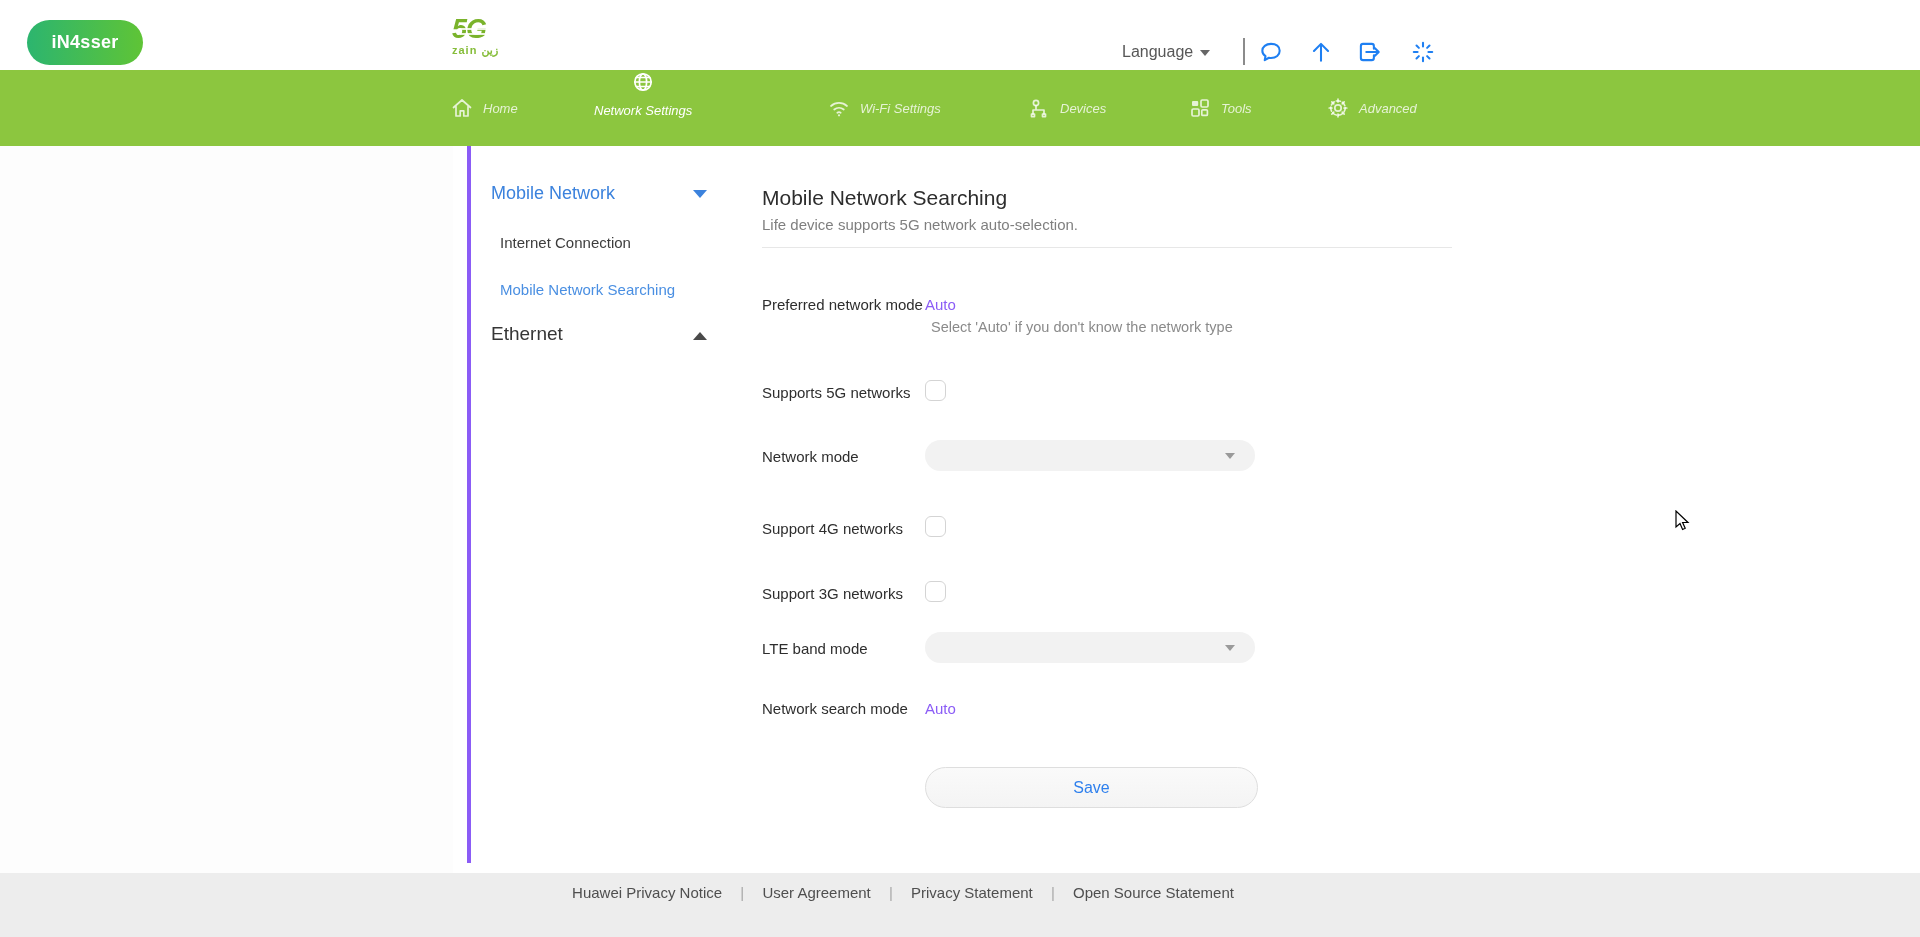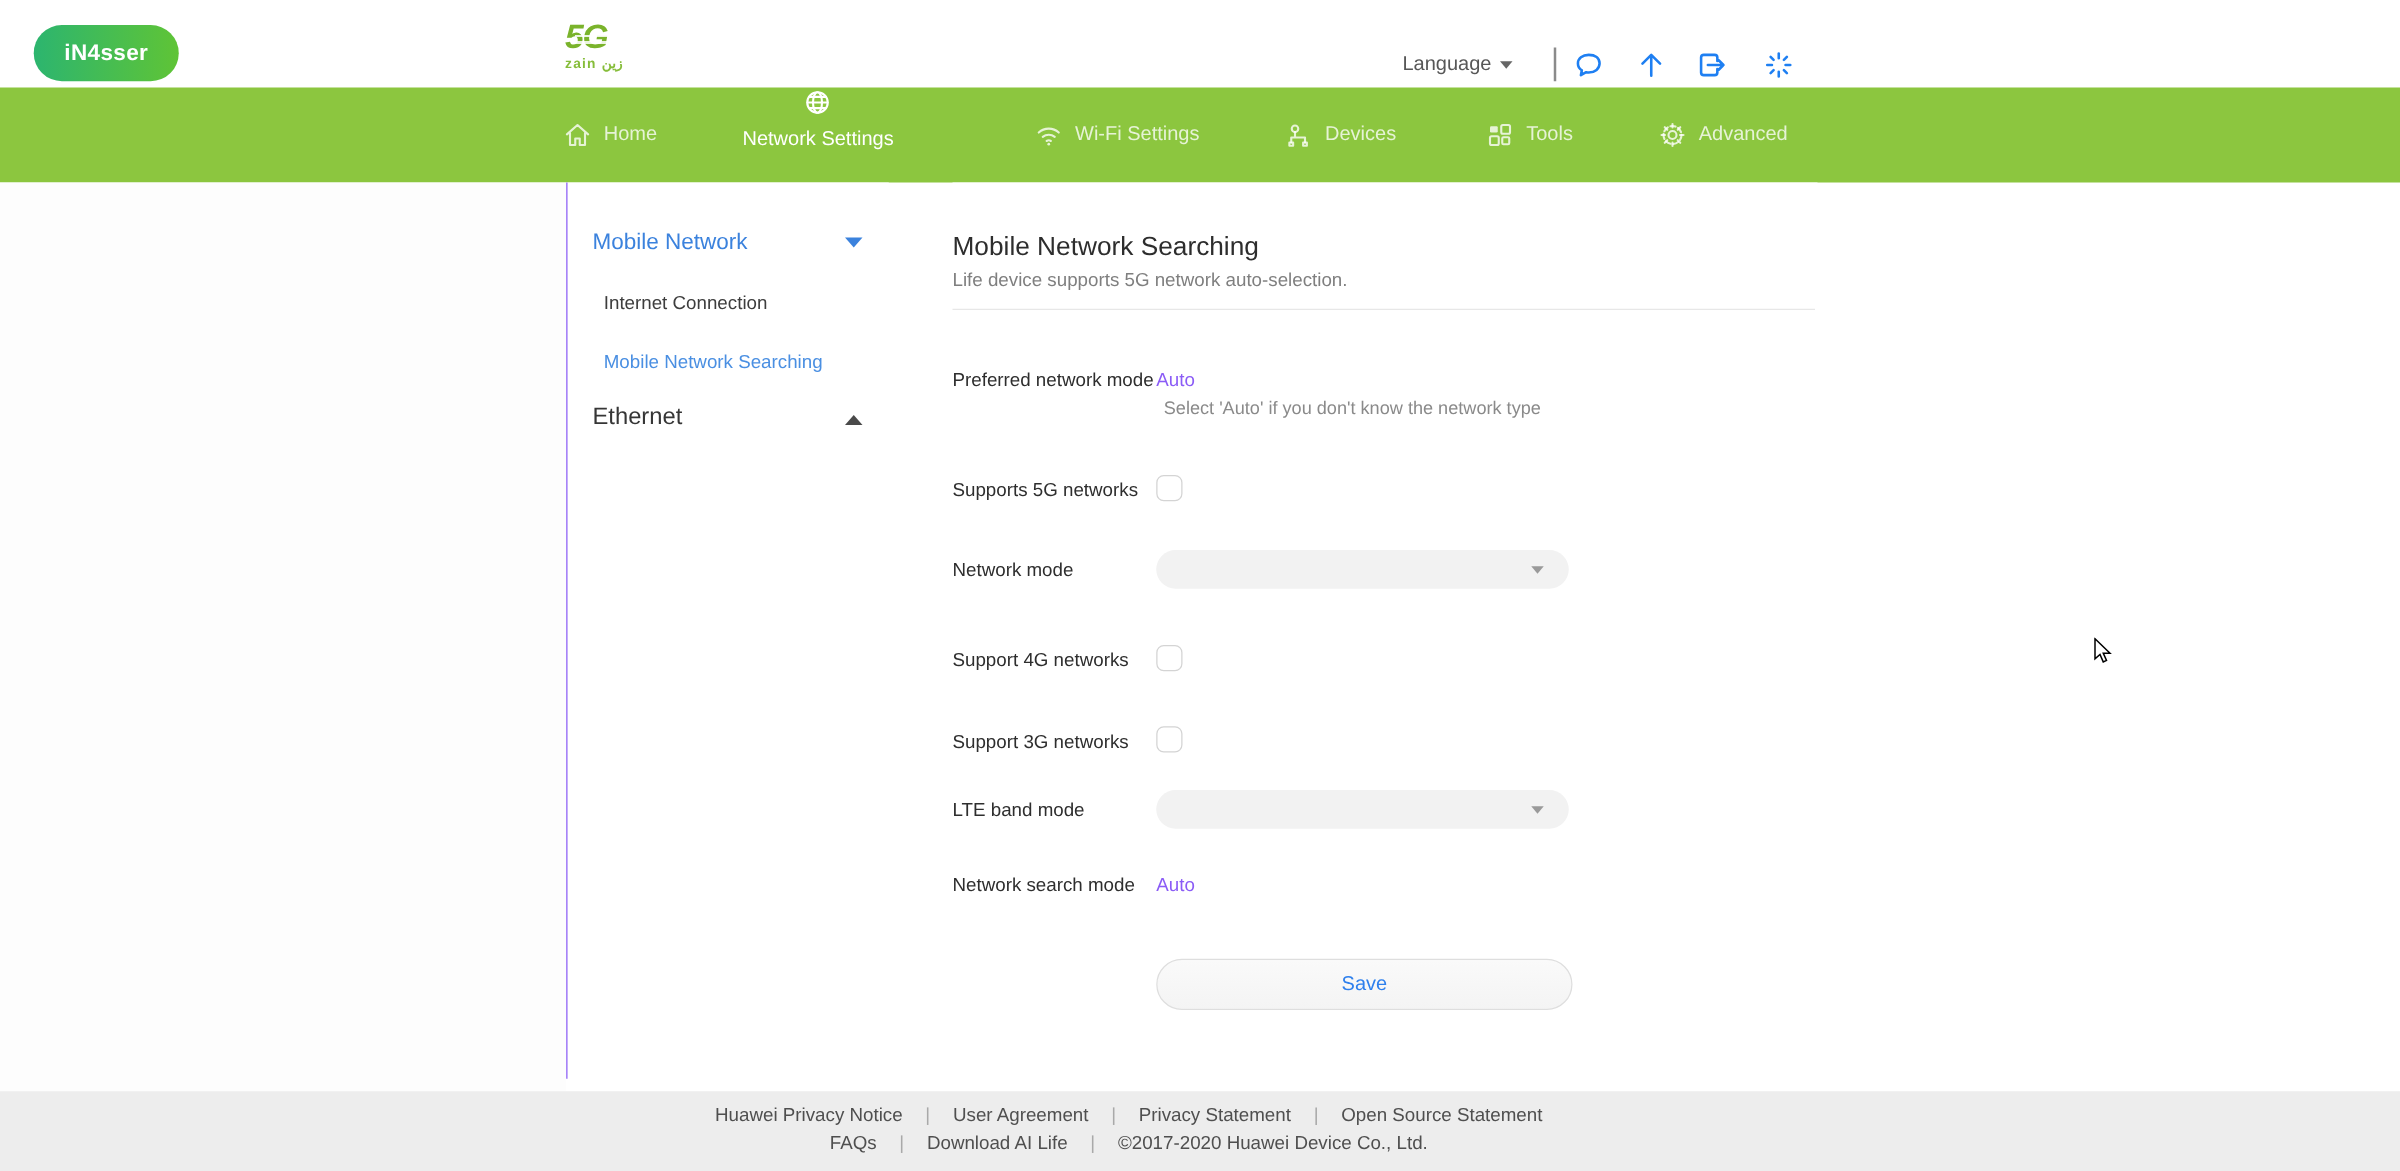--- a/index.html
+++ b/index.html
@@ -22,29 +22,29 @@
   .lang { position:absolute; left:1122px; top:39px; font-size:16px; color:#575757; cursor:pointer; }
   .caret-down { display:inline-block; width:0; height:0; border-left:5px solid transparent;
     border-right:5px solid transparent; border-top:6px solid #666; margin-left:7px; vertical-align:middle; }
   .hdr-divider { position:absolute; left:1243px; top:34px; width:2px; height:27px; background:#8b8b8b; }
   .hdr-icon { position:absolute; top:35px; width:26px; height:26px; cursor:pointer; }
   .hdr-icon svg { width:26px; height:26px; stroke:#1e7ff2; fill:none; stroke-width:1.9; stroke-linecap:round; stroke-linejoin:round; }
 
   
   .nav { position:absolute; left:0; top:70px; width:1920px; height:76px; background:#8cc63f; }
   .nav-item { position:absolute; top:0; height:76px; display:flex; align-items:center; gap:9px;
-    color:rgba(255,255,255,.78); font-size:16px; cursor:pointer; }
+    color:rgba(255,255,255,.78); font-size:13px; cursor:pointer;font-style:italic; }
   .nav-item.active { color:#ffffff;flex-direction:column; }
   .nav-item svg { width:24px; height:24px; stroke:currentColor; fill:none; stroke-width:1.7;
     stroke-linecap:round; stroke-linejoin:round; }
 
   
   .gutter { position:absolute; left:0; top:146px; width:453px; height:727px; background:#fdfdfd; }
-  .sidebar { position:absolute; left:453px; top:146px; width:258px; height:717px; background:#ffffff;
-    border-left:1px solid #8b5cf6; }
+  .sidebar { position:absolute; left:467px; top:146px; width:258px; height:717px; background:#ffffff;
+    border-left:4px solid #8b5cf6; }
   .side-item { position:absolute; cursor:pointer; white-space:nowrap; }
   .tri { position:absolute; width:0; height:0; cursor:pointer; }
 
   
   .main { position:absolute; left:762px; top:146px; width:692px; height:717px; background:#fff; }
   .page-title { position:absolute; left:0; top:40px; font-size:21px; color:#2d2d2d; }
   .page-sub { position:absolute; left:0; top:70px; font-size:15px; color:#7f7f7f; }
   .rule { position:absolute; left:0; top:101px; width:690px; height:1px; background:#e7e7e7; }
 
   .row-label { position:absolute; left:0; font-size:15px; color:#2e2e2e; }
@@ -222,27 +222,20 @@
     <div class="footer-inner">
       <div class="footer-row1">
         <span class="f-link">Huawei Privacy Notice</span>
         <span class="f-sep">|</span>
         <span class="f-link">User Agreement</span>
         <span class="f-sep">|</span>
         <span class="f-link">Privacy Statement</span>
         <span class="f-sep">|</span>
         <span class="f-link">Open Source Statement</span>
       </div>
-      <div class="footer-row2">
-        <span class="f-link">FAQs</span>
-        <span class="f-sep">|</span>
-        <span class="f-link">Download AI Life</span>
-        <span class="f-sep">|</span>
-        <span>©2017-2020 Huawei Device Co., Ltd.</span>
-      </div>
     </div>
   </div>
 
   <svg class="cursor" viewBox="0 0 22 22">
     <path d="M4,1 L4,17 L8,13.5 L10.6,19.5 L13.2,18.3 L10.6,12.5 L16,12.5 Z" fill="#ffffff" stroke="#000000" stroke-width="1.2"></path>
   </svg>
 
 </div>
 
 </body></html>

